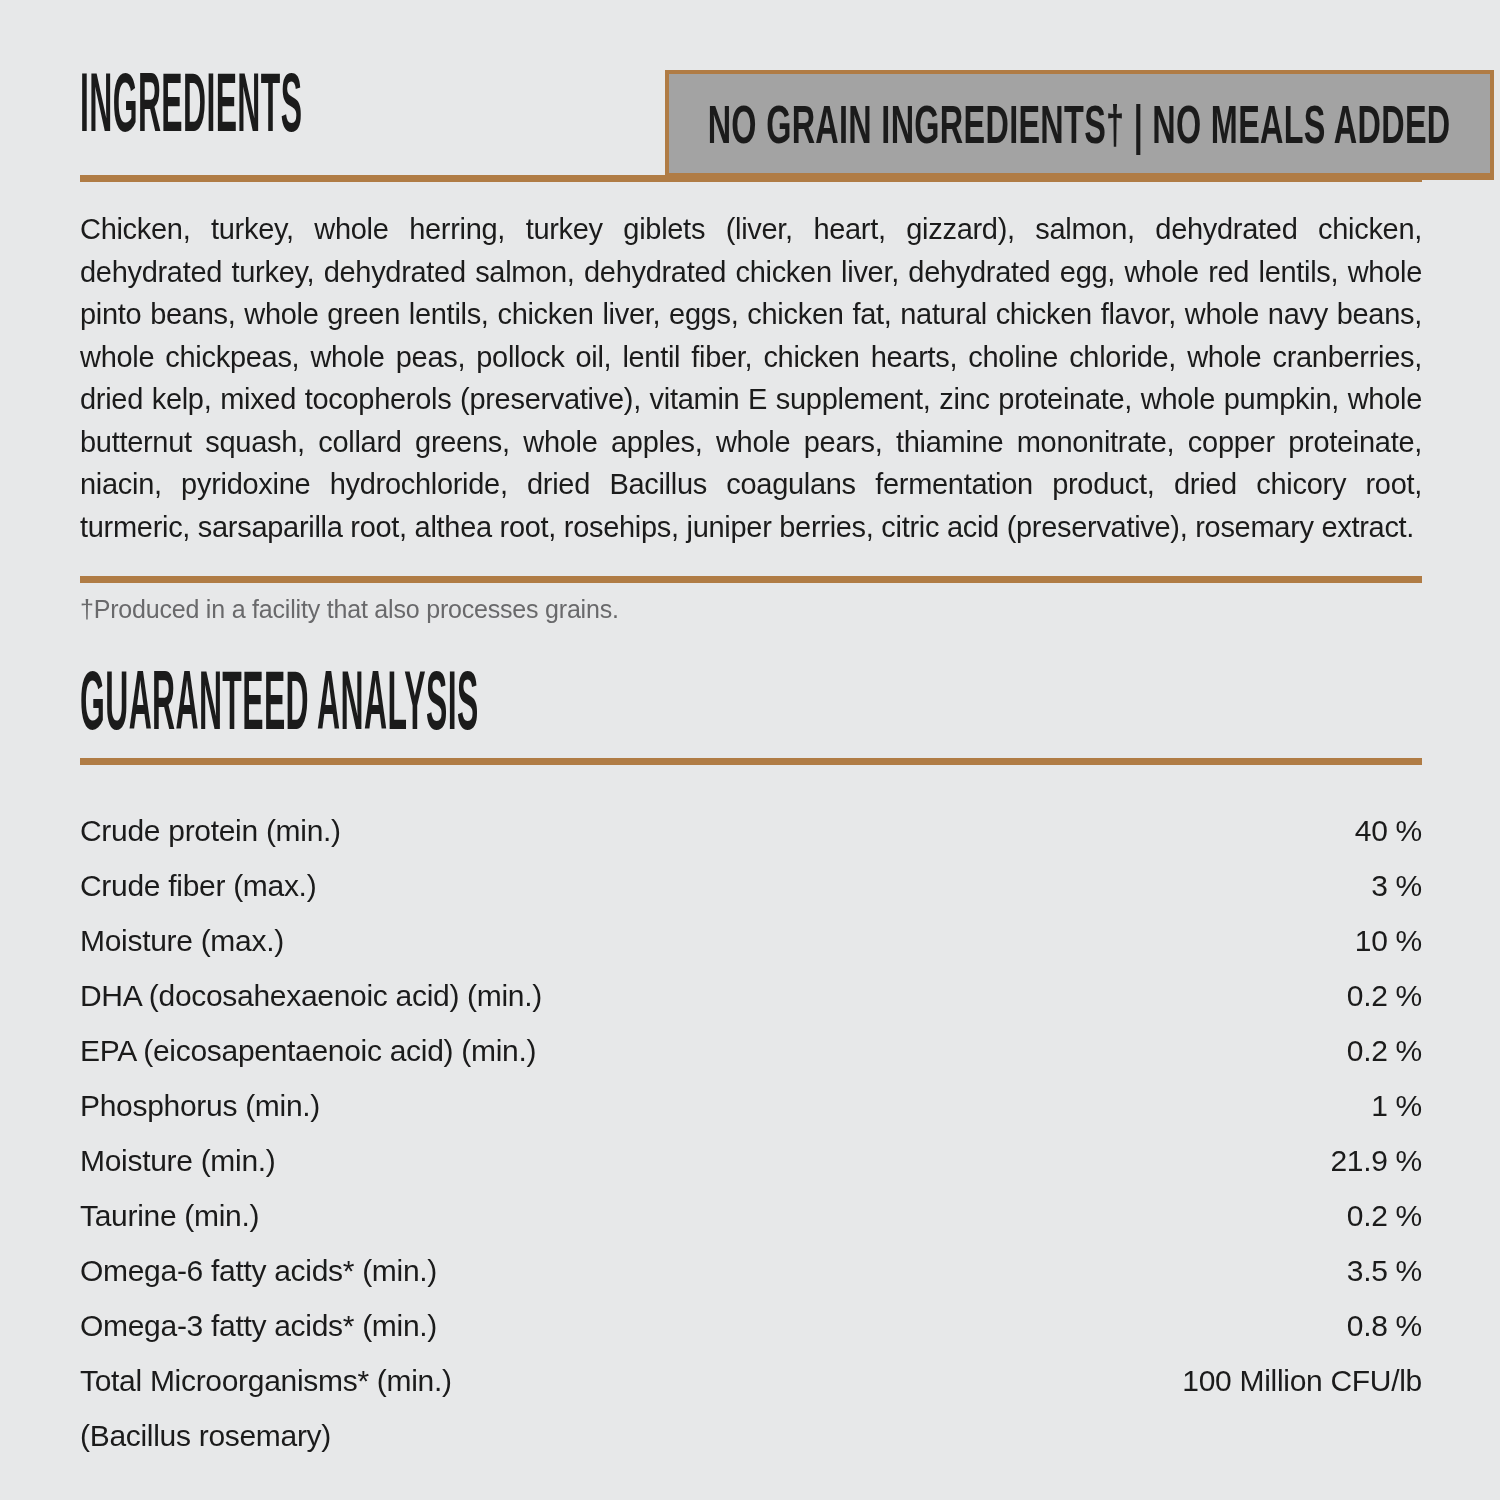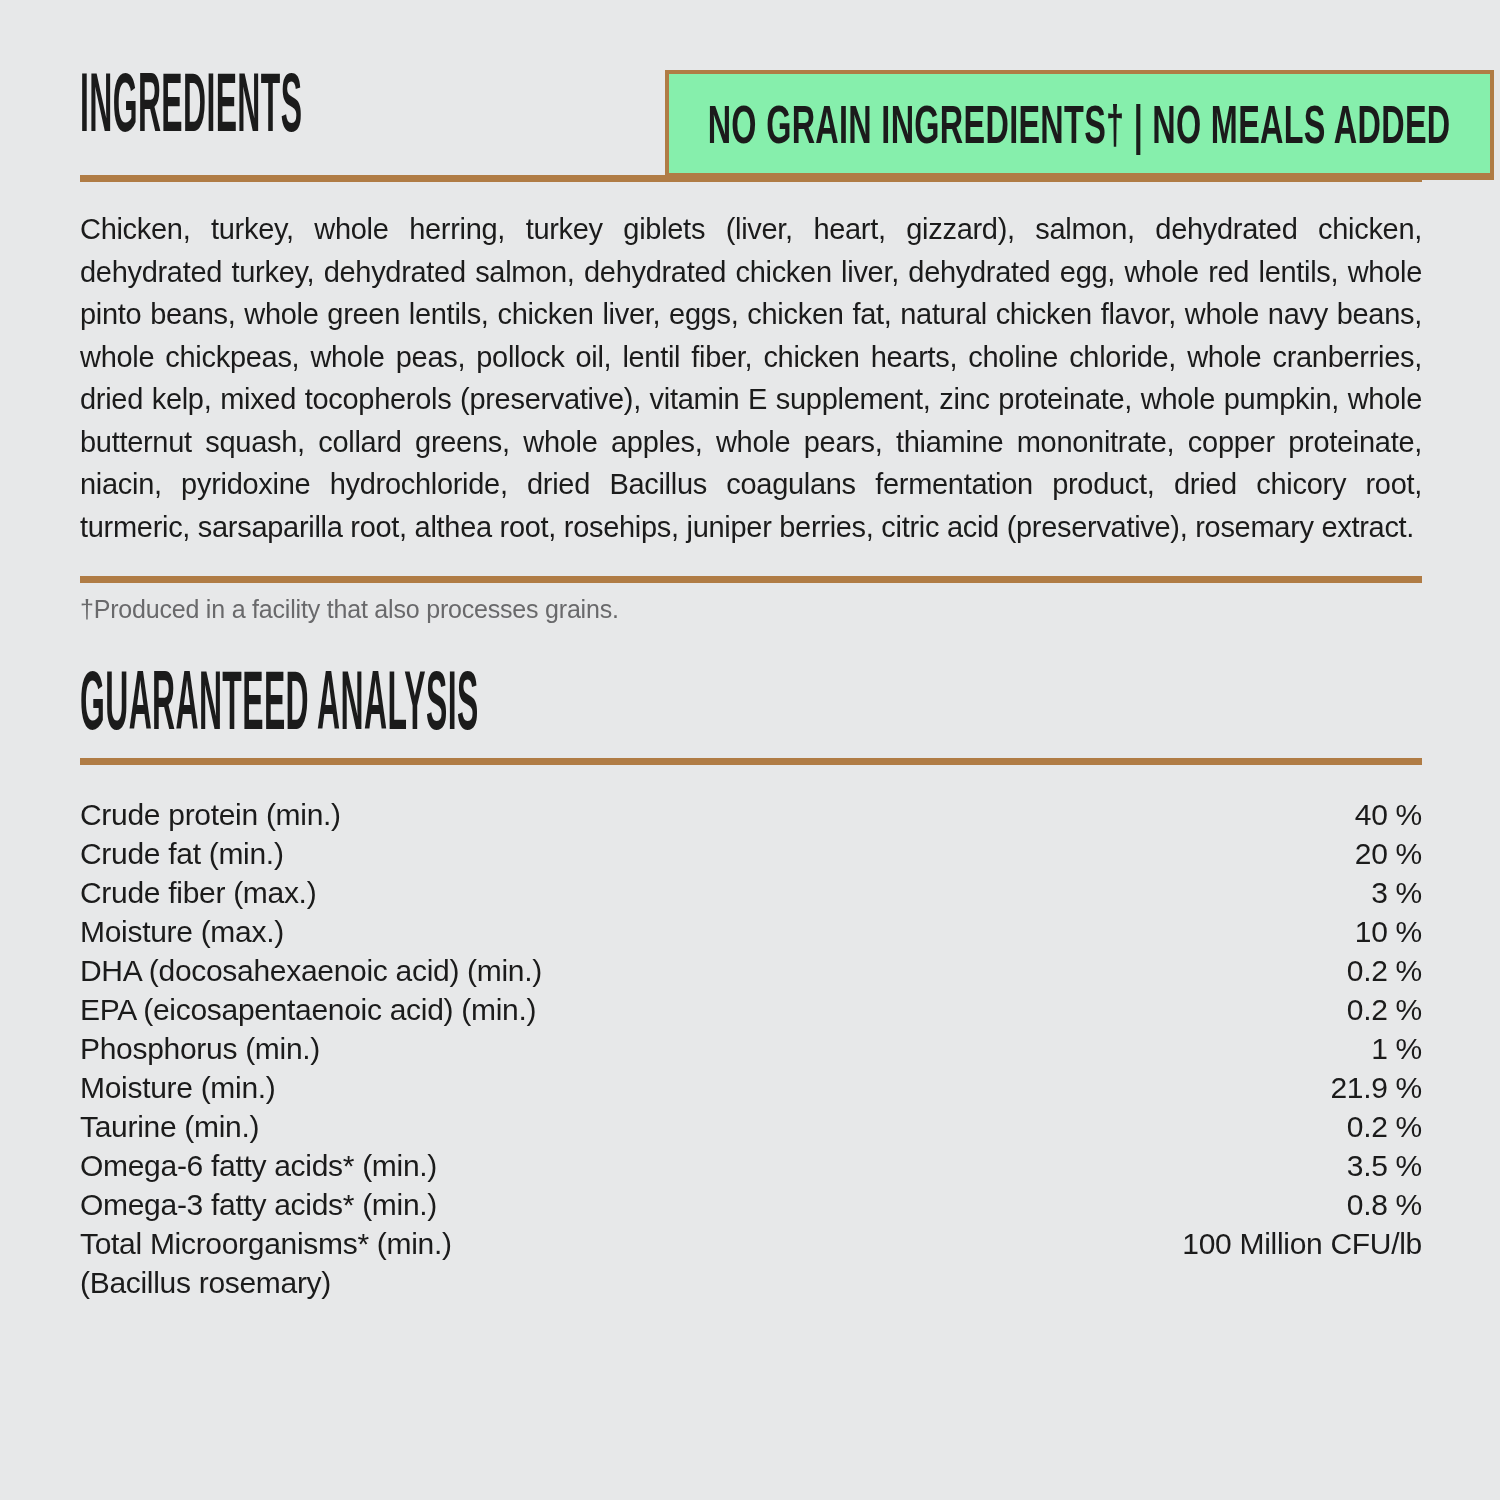--- a/index.html
+++ b/index.html
@@ -39,21 +39,21 @@
     display:inline-block;
     transform:scaleX(0.38);
     transform-origin:0 100%;
     letter-spacing:1px;
   }
   .badge{
     width:829px;
     height:110px;
     border:4px solid var(--accent);
     border-bottom-width:7px;
-    background:#86efac;
+    background:#a3a3a3;
     display:flex;
     align-items:center;
     justify-content:center;
     margin-bottom:-7px;
     flex:none;
   }
   .badge .squeeze{
     display:inline-block;
     font-size:54px;
     font-weight:bold;
@@ -88,21 +88,21 @@
     margin-top:30px;
   }
   .ga-row{
     display:flex;
     justify-content:space-between;
     align-items:baseline;
     font-size:30px;
     line-height:39px;
     letter-spacing:-0.3px;
   }
-  .ga-label{text-align:left;}
+  .ga-label{text-align:left;margin-top:16px;}
   .ga-value{text-align:right;white-space:nowrap;}
 </style>
 </head>
 <body>
 
 <div class="page">
 
   <header class="ing-header">
     <h1 class="display"><span class="squeeze">INGREDIENTS</span></h1>
     <div class="badge">
@@ -117,24 +117,20 @@
   <p class="footnote">†Produced in a facility that also processes grains.</p>
 
   <h1 class="display ga"><span class="squeeze">GUARANTEED ANALYSIS</span></h1>
 
   <div class="rule under-ga"></div>
 
   <div class="ga-table">
     <div class="ga-row">
       <span class="ga-label">Crude protein (min.)</span>
       <span class="ga-value">40 %</span>
-    </div>
-    <div class="ga-row">
-      <span class="ga-label">Crude fat (min.)</span>
-      <span class="ga-value">20 %</span>
     </div>
     <div class="ga-row">
       <span class="ga-label">Crude fiber (max.)</span>
       <span class="ga-value">3 %</span>
     </div>
     <div class="ga-row">
       <span class="ga-label">Moisture (max.)</span>
       <span class="ga-value">10 %</span>
     </div>
     <div class="ga-row">

